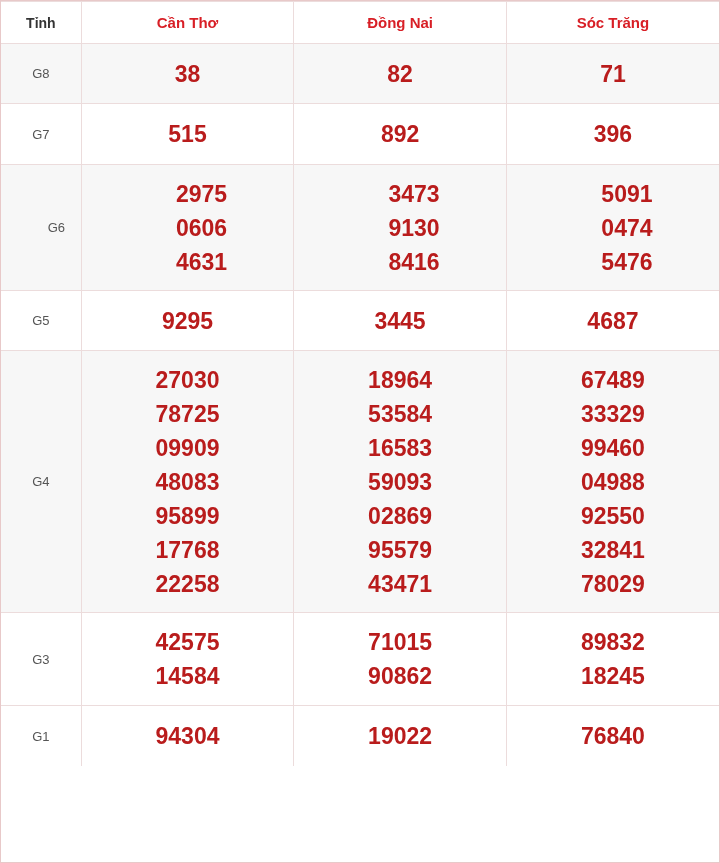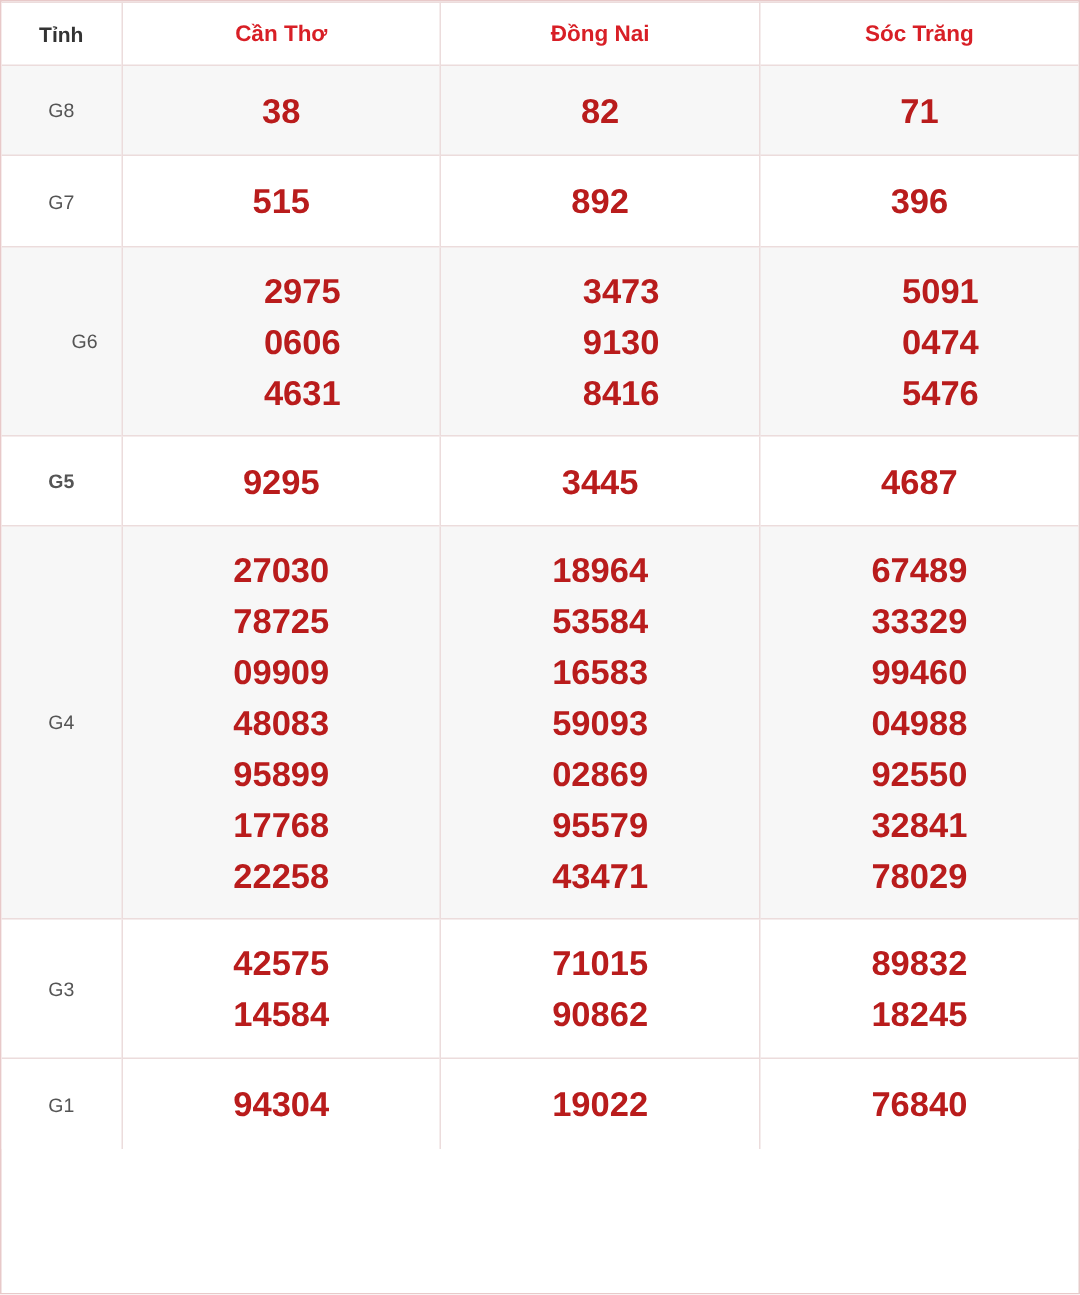--- a/index.html
+++ b/index.html
@@ -96,21 +96,21 @@
   tbody tr.plain td {
     background: #ffffff;
   }
   tbody td.nums .n {
     display: block;
   }
   
   tr.r-g8 td { height: 47px; }
   tr.r-g7 td { height: 48px; margin-top: 15px; }
   tr.r-g6 td { height: 113px; padding-left: 32px; }
-  tr.r-g5 td { height: 47px; font-weight: bold; }
+  tr.r-g5 td { height: 47px; }
   tr.r-g4 td { height: 249px; }
   tr.r-g3 td { height: 80px; }
   tr.r-g2 td { height: 47px; }
   tr.r-g1 td { height: 48px; }
 </style>
 </head>
 <body>
 
 <div class="page">
 

